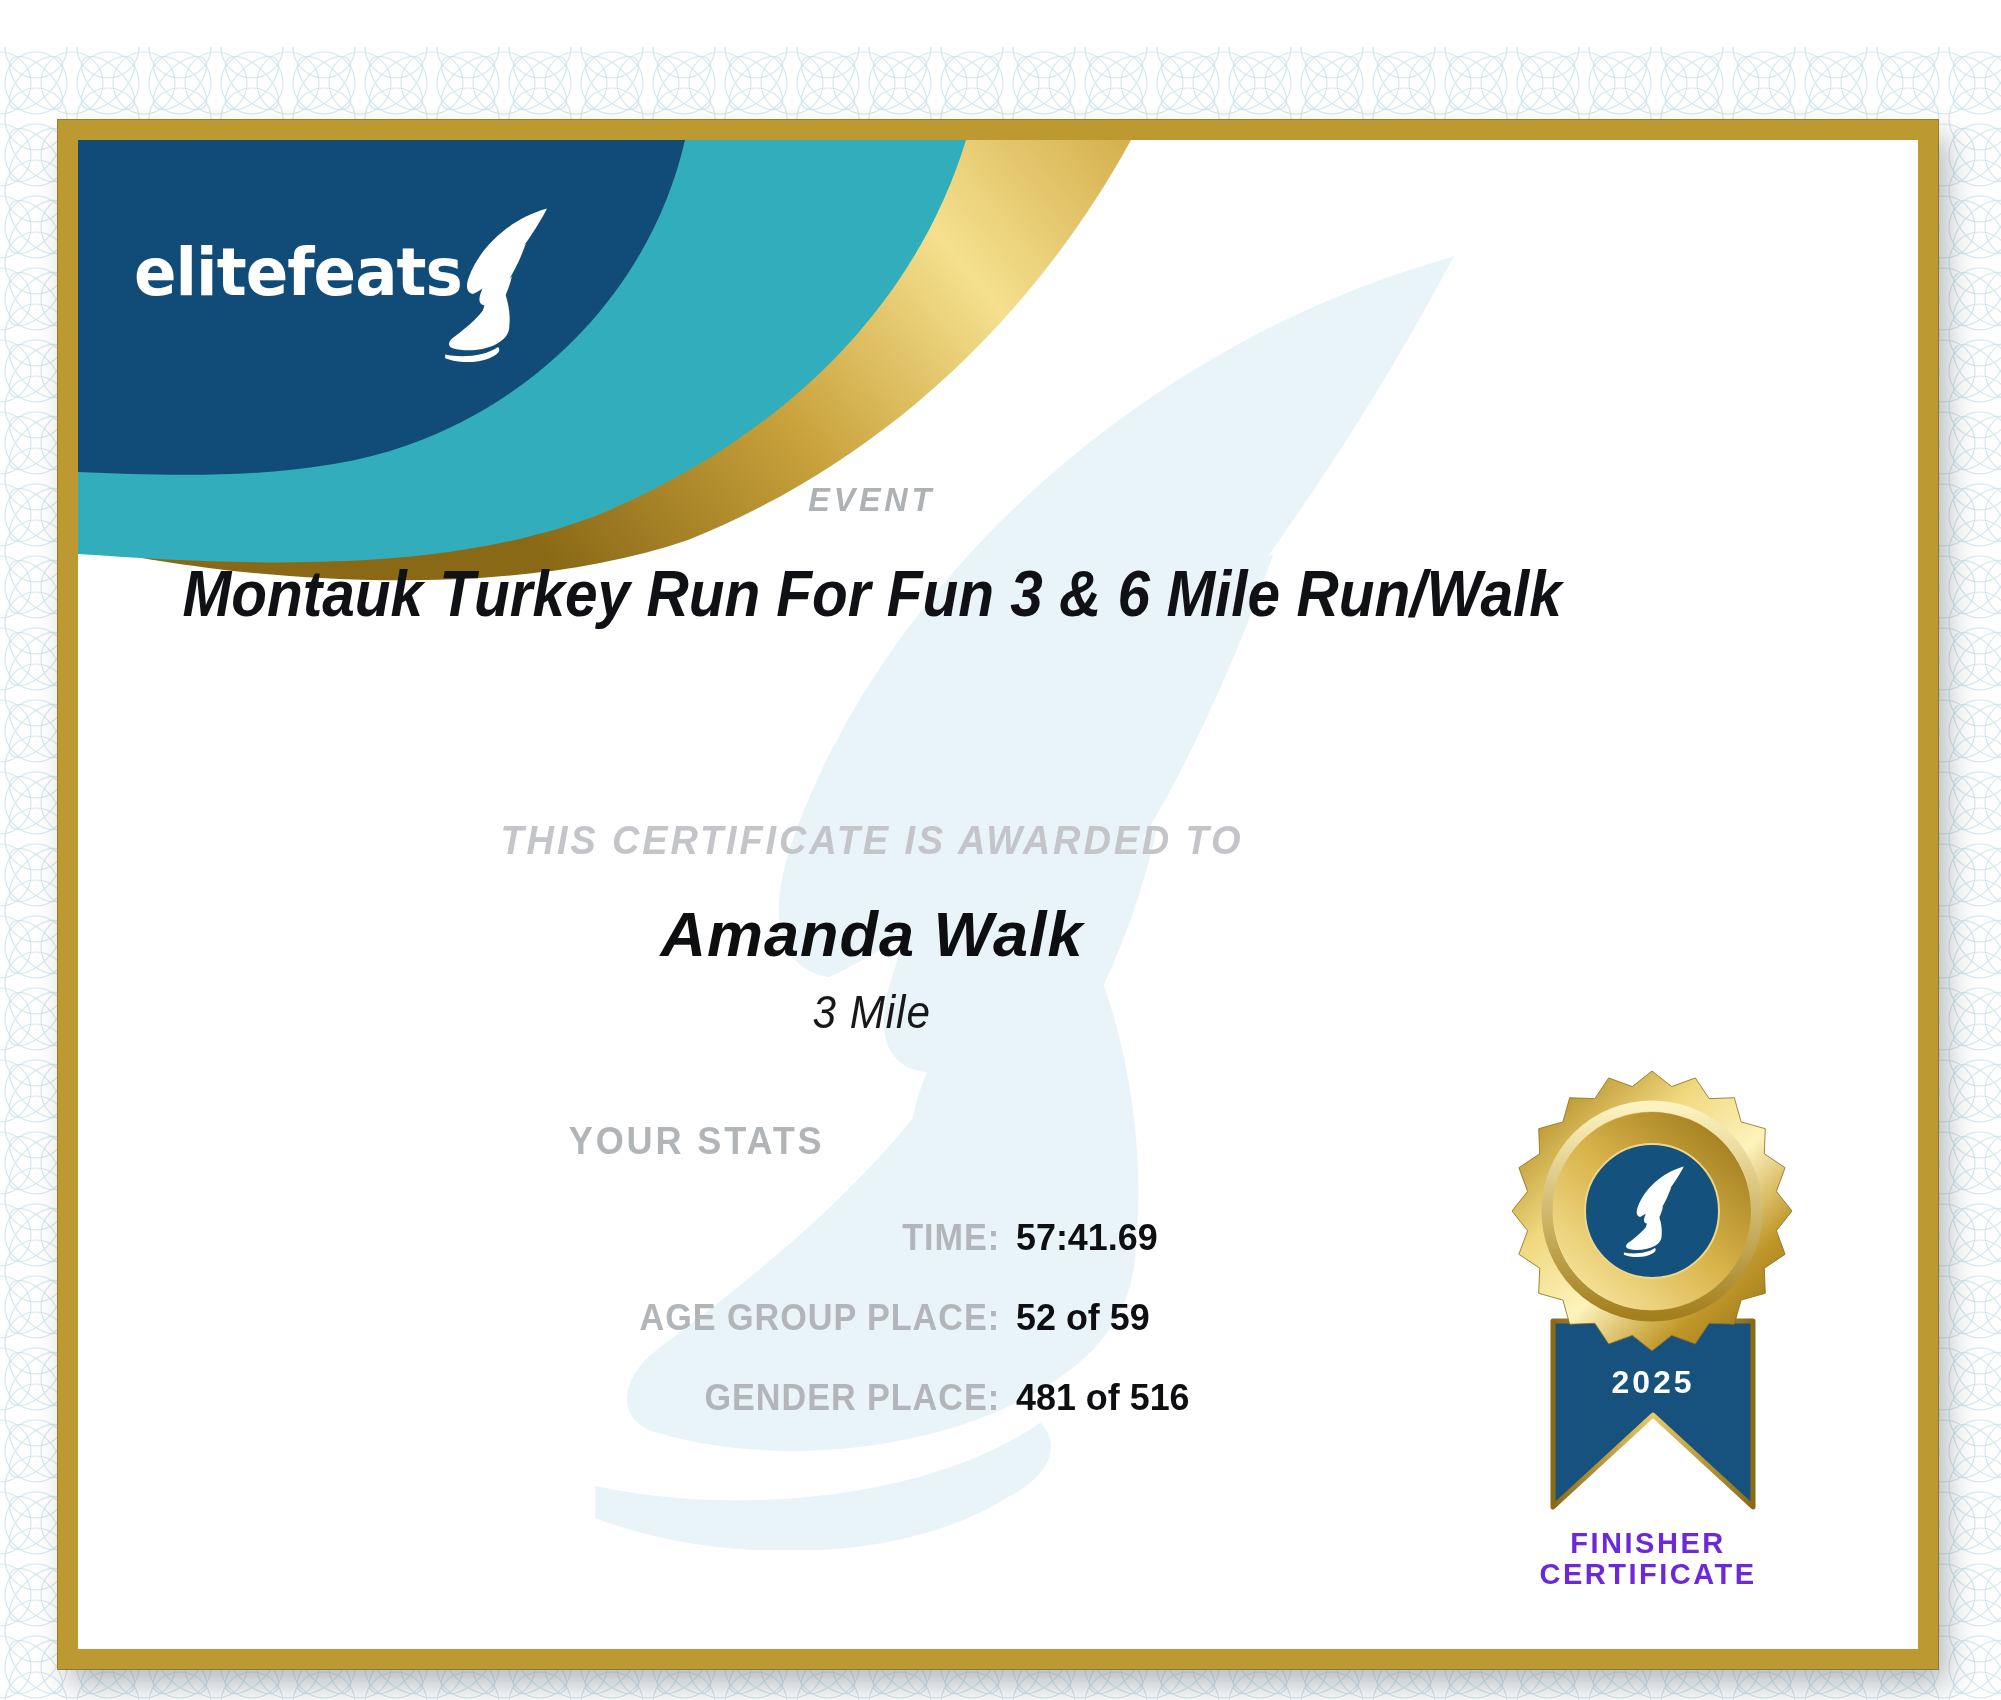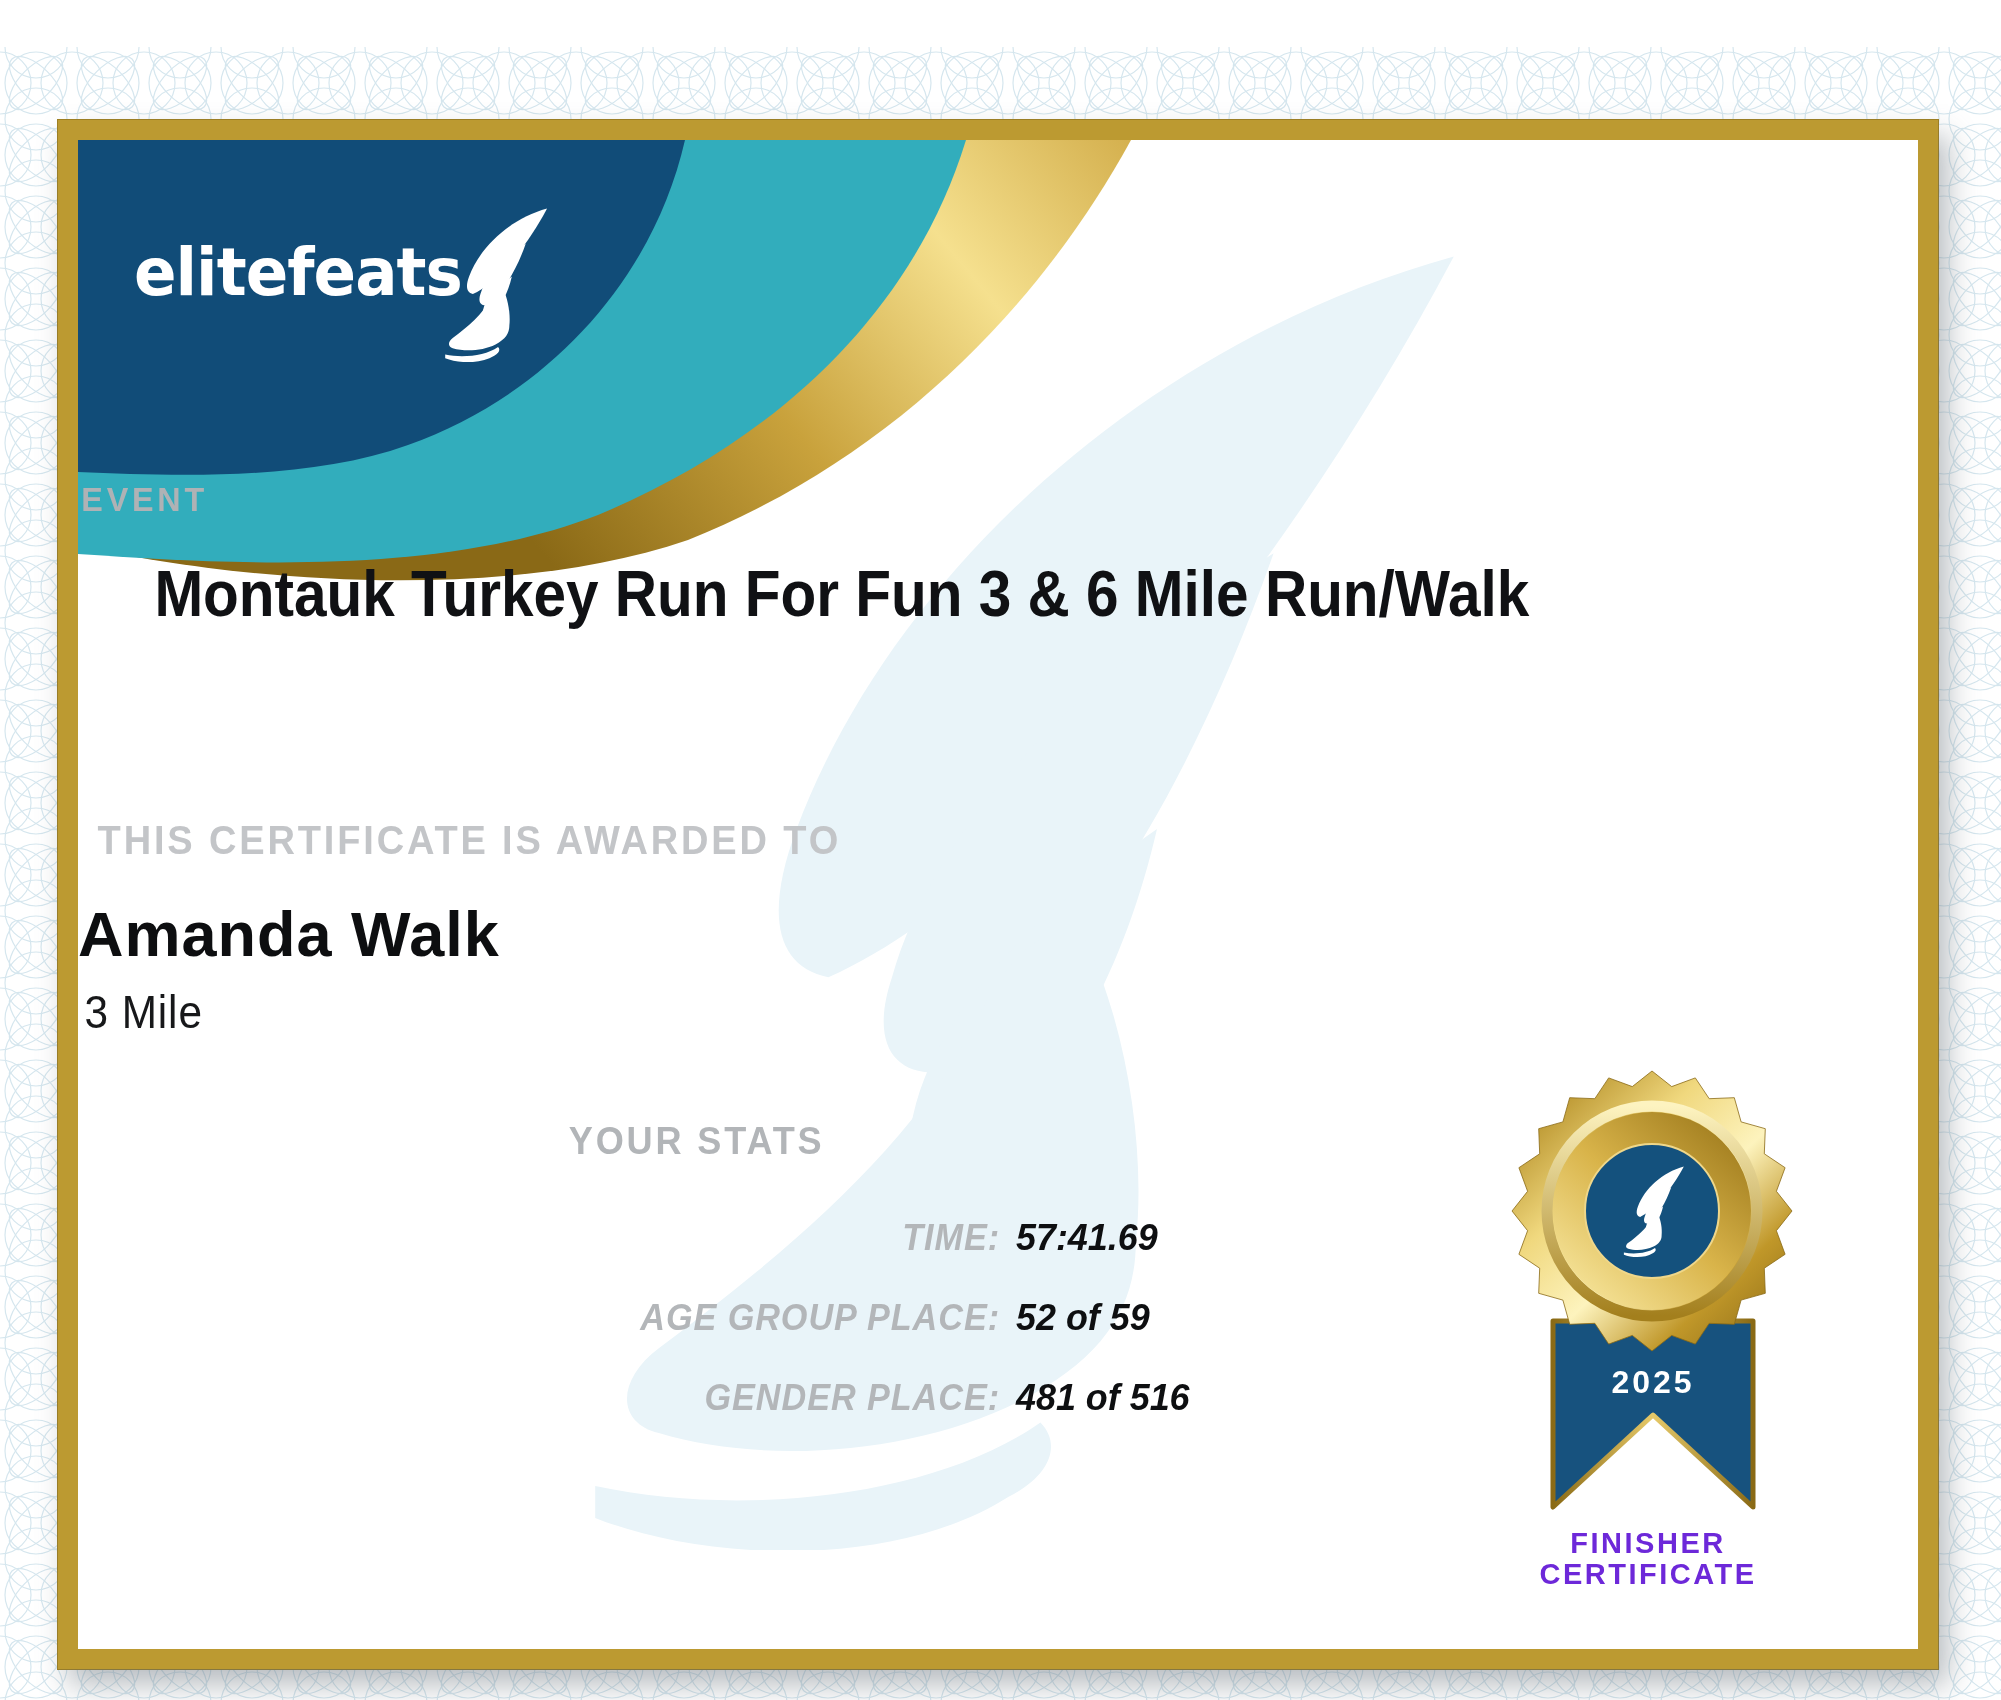--- a/index.html
+++ b/index.html
@@ -8,31 +8,31 @@
   .lace{position:absolute;left:0;top:0;}
   .panel{position:absolute;left:58px;top:73px;width:1840px;height:1509px;
          background:#ffffff;border:20px solid #bc9a31;
          box-shadow:10px 16px 28px rgba(96,106,116,.45), 0 0 0 1px #a08021;}
   .panel > *{position:absolute;}
   .watermark{left:0;top:0;}
   .swoosh{left:0;top:0;}
   .logo-text{left:56px;top:94px;width:700px;color:#ffffff;font-family:"DejaVu Sans",sans-serif;
              font-weight:700;font-size:66px;letter-spacing:-1px;transform:scaleX(.95);transform-origin:left center;}
   .logo-icon{left:352px;top:66px;}
-  .center-line{left:0;width:1588px;text-align:left;white-space:nowrap;}
+  .center-line{left:0;width:1588px;text-align:center;white-space:nowrap;font-style:italic;}
   .squeeze{display:inline-block;transform:scaleX(.9);transform-origin:center;}
   .squeeze95{display:inline-block;transform:scaleX(.95);transform-origin:center;}
   .event-label{top:340px;font-size:34px;font-weight:700;letter-spacing:4px;color:#afb2b5;}
   .event-title{top:416px;font-size:65px;font-weight:700;color:#101114;}
   .award-intro{top:678px;font-size:40px;font-weight:700;letter-spacing:3px;color:#c3c5c8;}
   .recipient{top:758px;font-size:63px;font-weight:700;letter-spacing:1px;color:#0d0e10;}
   .division{top:844px;font-size:47px;font-weight:400;letter-spacing:1px;color:#17181a;}
   .stats-heading{left:484px;top:980px;width:600px;text-align:left;font-size:38px;font-weight:700;
                  letter-spacing:3px;color:#b2b5b8;white-space:nowrap;}
-  .stats-rows{left:0;top:1058px;width:1504px;font-style:italic;}
+  .stats-rows{left:0;top:1058px;width:1504px;}
   .stat-row{display:flex;align-items:center;height:80px;}
   .stat-label{width:922px;text-align:right;font-size:36px;font-weight:700;letter-spacing:1px;color:#b3b6b9;
               transform:scaleX(.95);transform-origin:right center;white-space:nowrap;}
   .stat-value{margin-left:16px;font-size:37px;font-weight:700;color:#0e0f11;
               transform:scaleX(.97);transform-origin:left center;white-space:nowrap;}
   .badge-art{left:1420px;top:926px;}
   .badge-caption{left:1420px;top:1388px;width:300px;text-align:center;color:#6d28d9;
                  font-size:29px;font-weight:700;letter-spacing:2.5px;line-height:31px;white-space:nowrap;}
 </style>
 </head>

